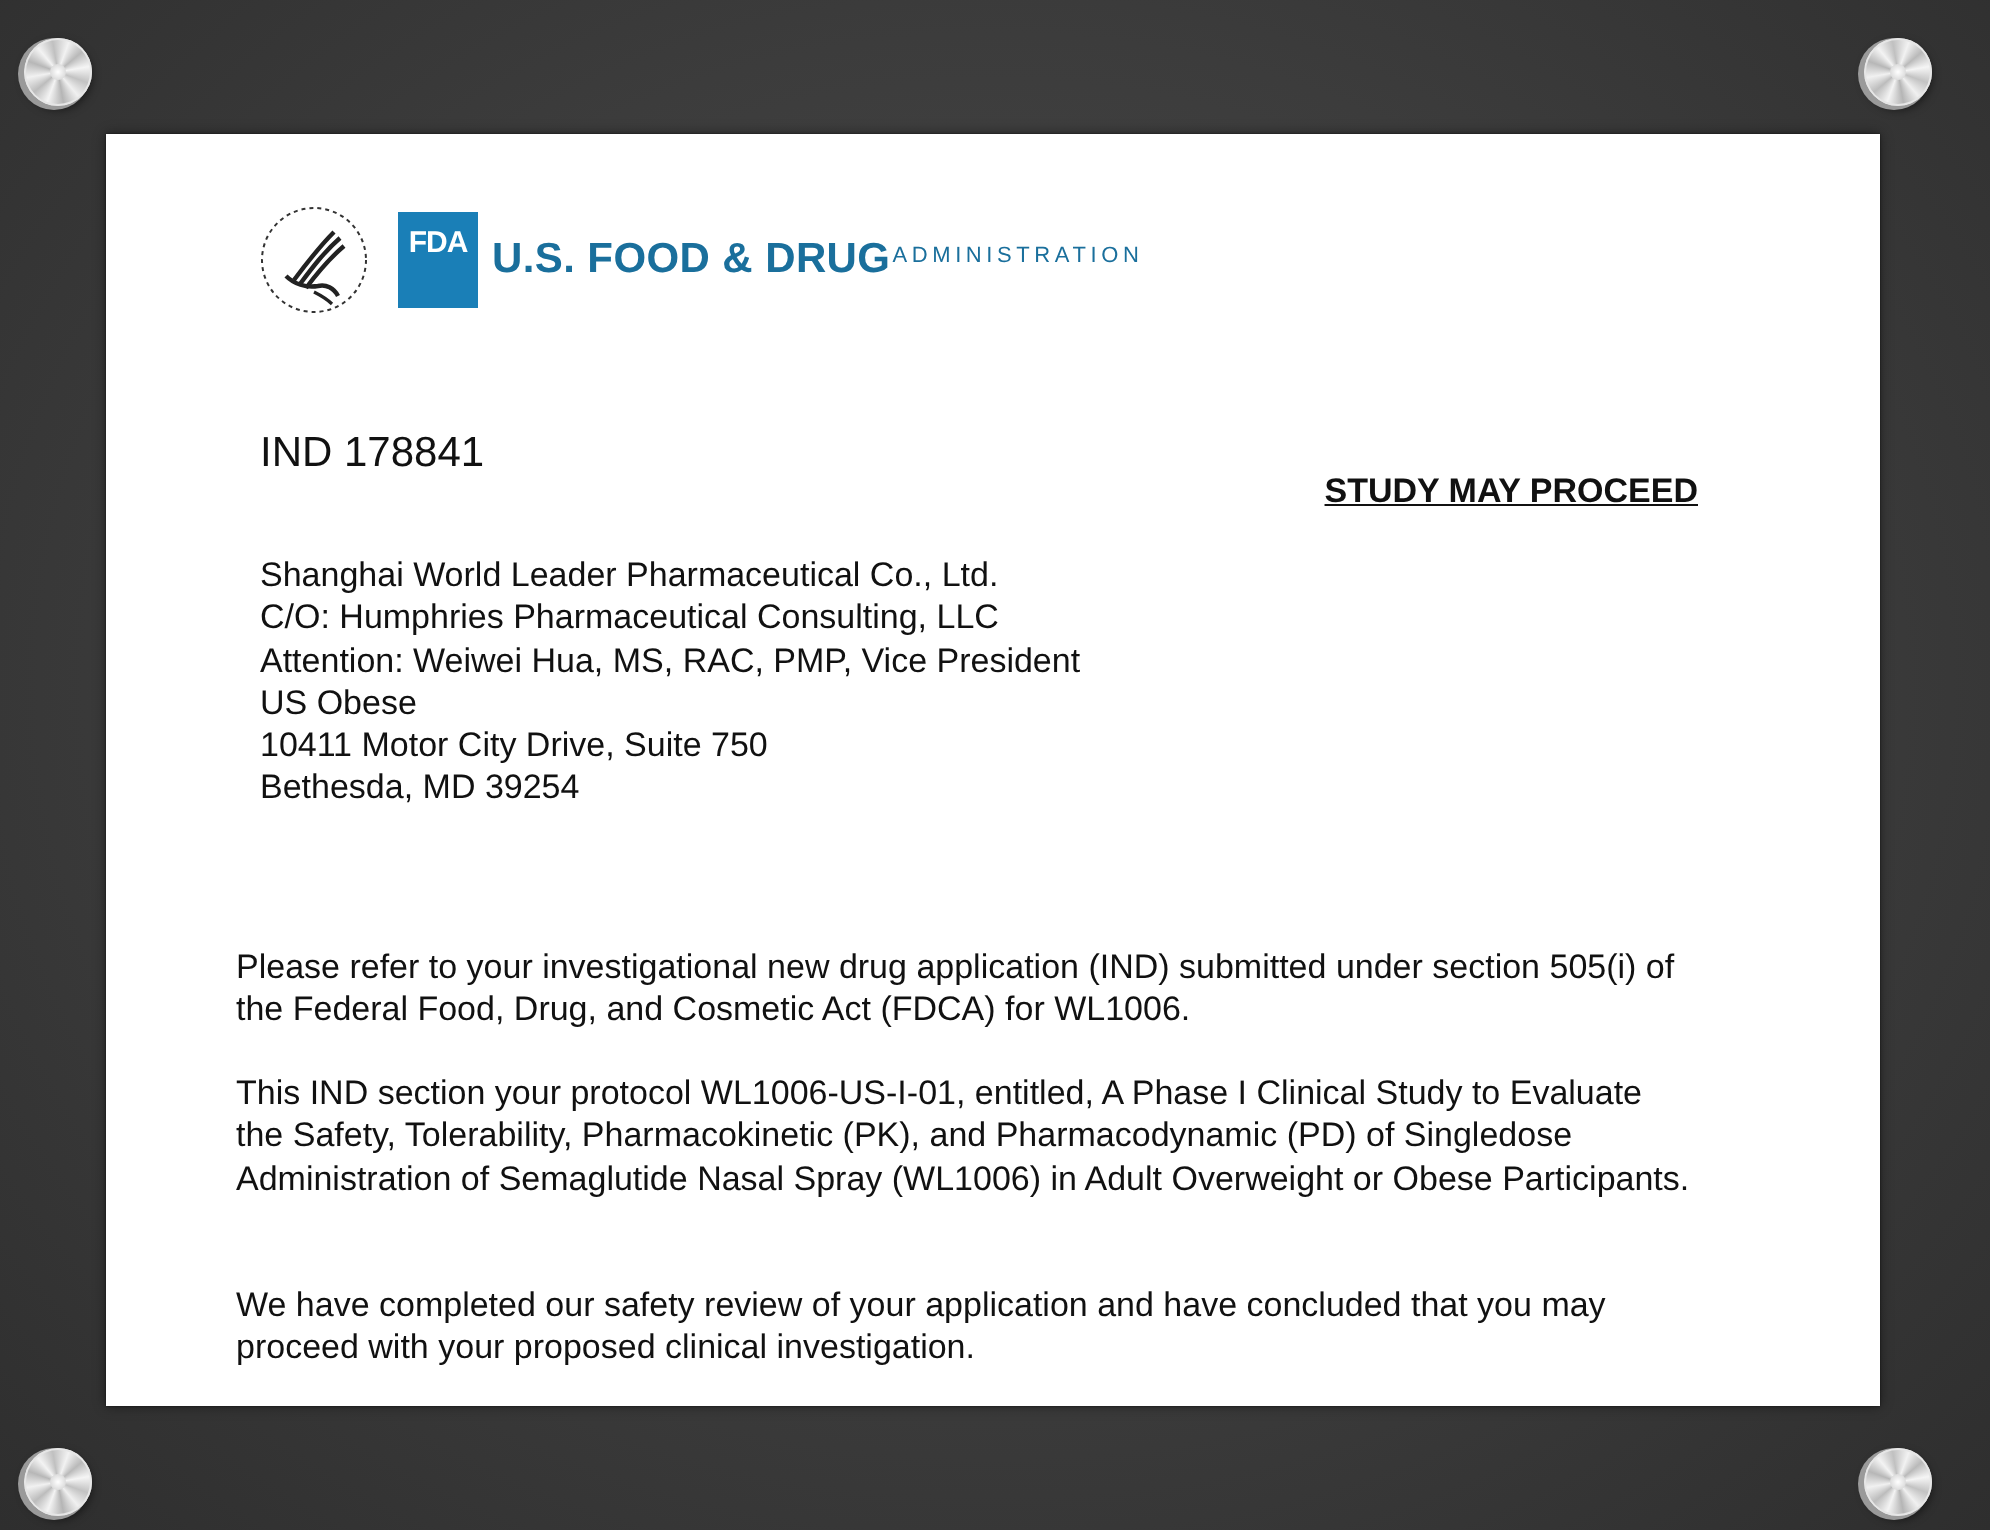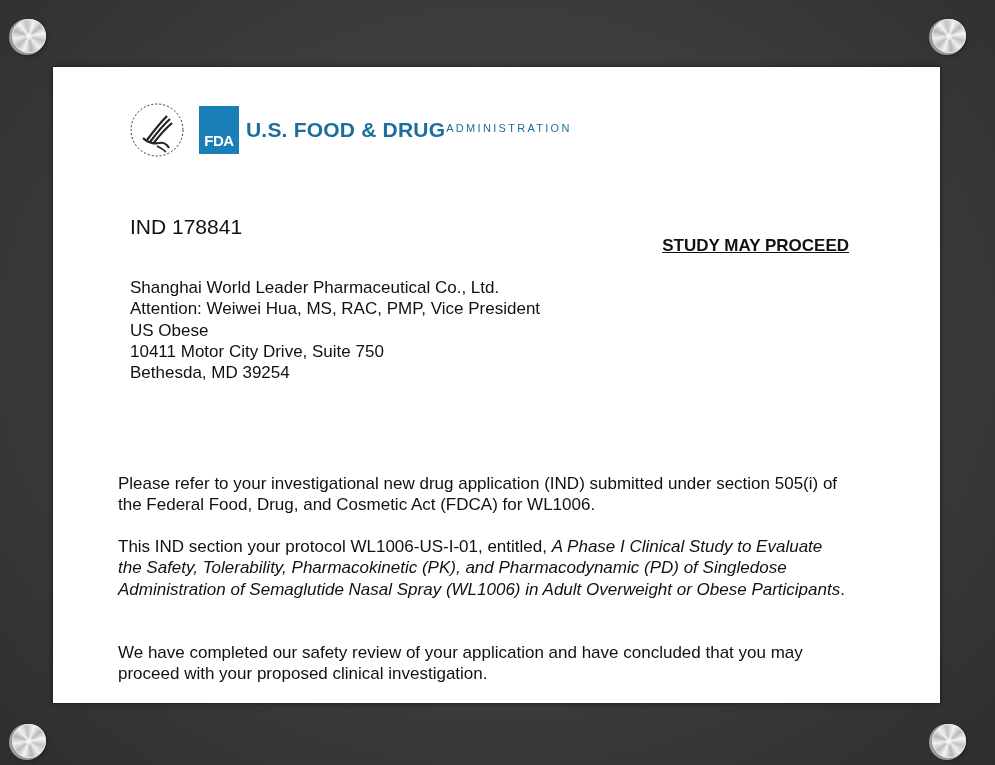--- a/index.html
+++ b/index.html
@@ -21,34 +21,34 @@
     .paper {
       position: absolute; left: 53px; top: 67px; width: 887px; height: 636px;
       background: #ffffff;
       box-shadow: 0 0 6px rgba(0,0,0,0.45), 0 0 1px rgba(0,0,0,0.6);
     }
     .logo-row { position: absolute; left: 76px; top: 36px; height: 54px; display: flex; align-items: center; }
     .hhs-seal { width: 56px; height: 56px; margin-right: 14px; }
     .fda-box {
       width: 40px; height: 48px; background: #1a7fb7;
       color: #fff; font-weight: bold; font-size: 15px; letter-spacing: -0.5px;
-      display: flex; align-items: flex-start; justify-content: center; padding-top: 26px; box-sizing: border-box;
+      display: flex; align-items: flex-start; justify-content: center; padding-top: 7px; box-sizing: border-box;
     }
     .fda-words { margin-left: 7px; display: flex; flex-direction: row; }
     .fda-title { color: #1a6f9c; font-weight: bold; font-size: 21px; letter-spacing: 0.2px; line-height: 22px; }
     .fda-sub { color: #1a6f9c; font-size: 11px; letter-spacing: 2.3px; margin-top: 3px; margin-left: 1px; text-align: right; }
     .ind-number { position: absolute; left: 77px; top: 148px; font-size: 21px; color: #111; }
     .status { position: absolute; right: 91px; top: 169px; font-size: 17px; font-weight: bold; color: #111; text-decoration: underline; }
     .address { position: absolute; left: 77px; top: 210px; font-size: 17px; color: #111; line-height: 21.3px; }
     .address div { white-space: nowrap; }
     .para { position: absolute; left: 62px; width: 730px; font-size: 17px; color: #111; line-height: 21.3px; margin: 3px; }
     .p1 { top: 403px; }
     .p2 { top: 466px; }
     .p3 { top: 572px; }
-    .italic { font-style: italic; }
+    .italic { }
   </style>
 </head>
 <body>
 
 <div class="screw" style="left:12px; top:19px;"></div>
 <div class="screw" style="left:932px; top:19px;"></div>
 <div class="screw" style="left:12px; top:724px;"></div>
 <div class="screw" style="left:932px; top:724px;"></div>
 
 <div class="paper">
@@ -67,20 +67,21 @@
       <div class="fda-title">U.S. FOOD &amp; DRUG</div>
       <div class="fda-sub">ADMINISTRATION</div>
     </div>
   </div>
 
   <div class="ind-number">IND 178841</div>
   <div class="status">STUDY MAY PROCEED</div>
 
   <div class="address">
     <div>Shanghai World Leader Pharmaceutical Co., Ltd.</div>
+    <div>C/O: Humphries Pharmaceutical Consulting, LLC</div>
     <div>Attention: Weiwei Hua, MS, RAC, PMP, Vice President</div>
     <div>US Obese</div>
     <div>10411 Motor City Drive, Suite 750</div>
     <div>Bethesda, MD 39254</div>
   </div>
 
   <p class="para p1">Please refer to your investigational new drug application (IND) submitted under section 505(i) of the Federal Food, Drug, and Cosmetic Act (FDCA) for WL1006.</p>
 
   <p class="para p2"><span>This IND section your protocol WL1006-US-I-01, entitled, </span><span class="italic">A Phase I Clinical Study to Evaluate the Safety, Tolerability, Pharmacokinetic (PK), and Pharmacodynamic (PD) of Singledose Administration of Semaglutide Nasal Spray (WL1006) in Adult Overweight or Obese Participants</span><span>.</span></p>
 

